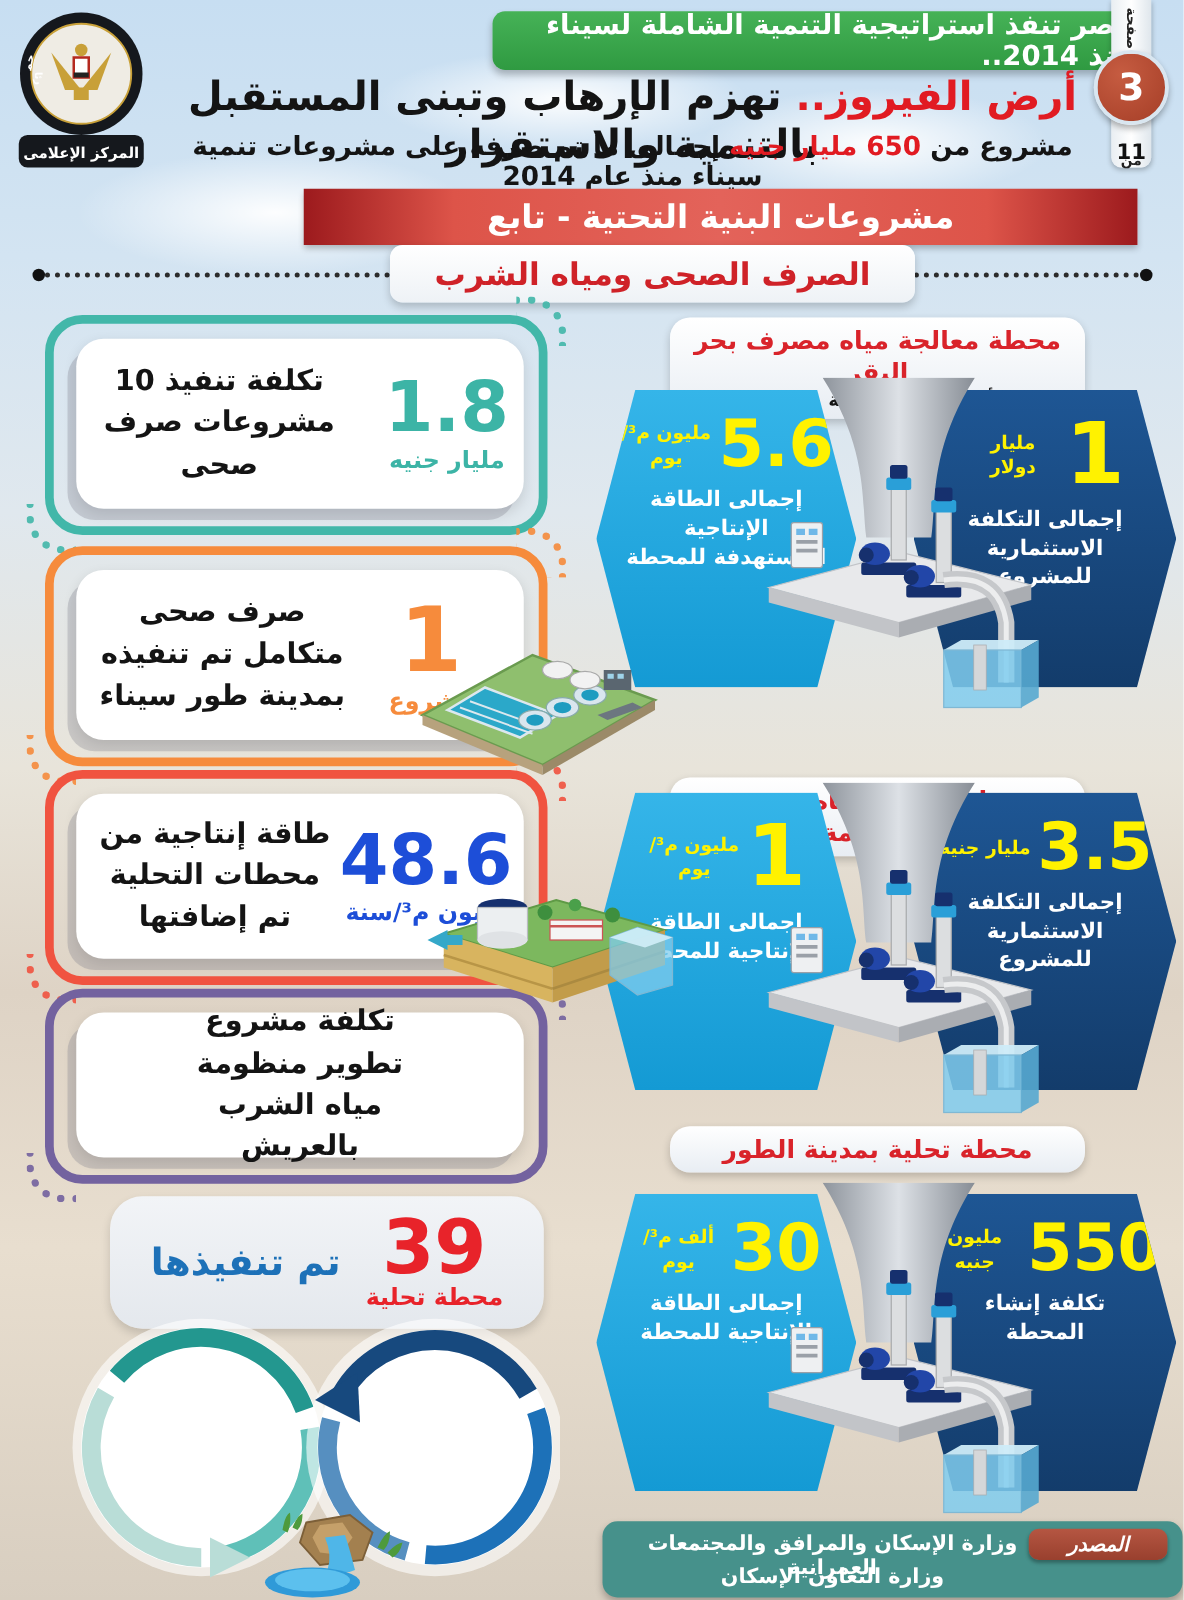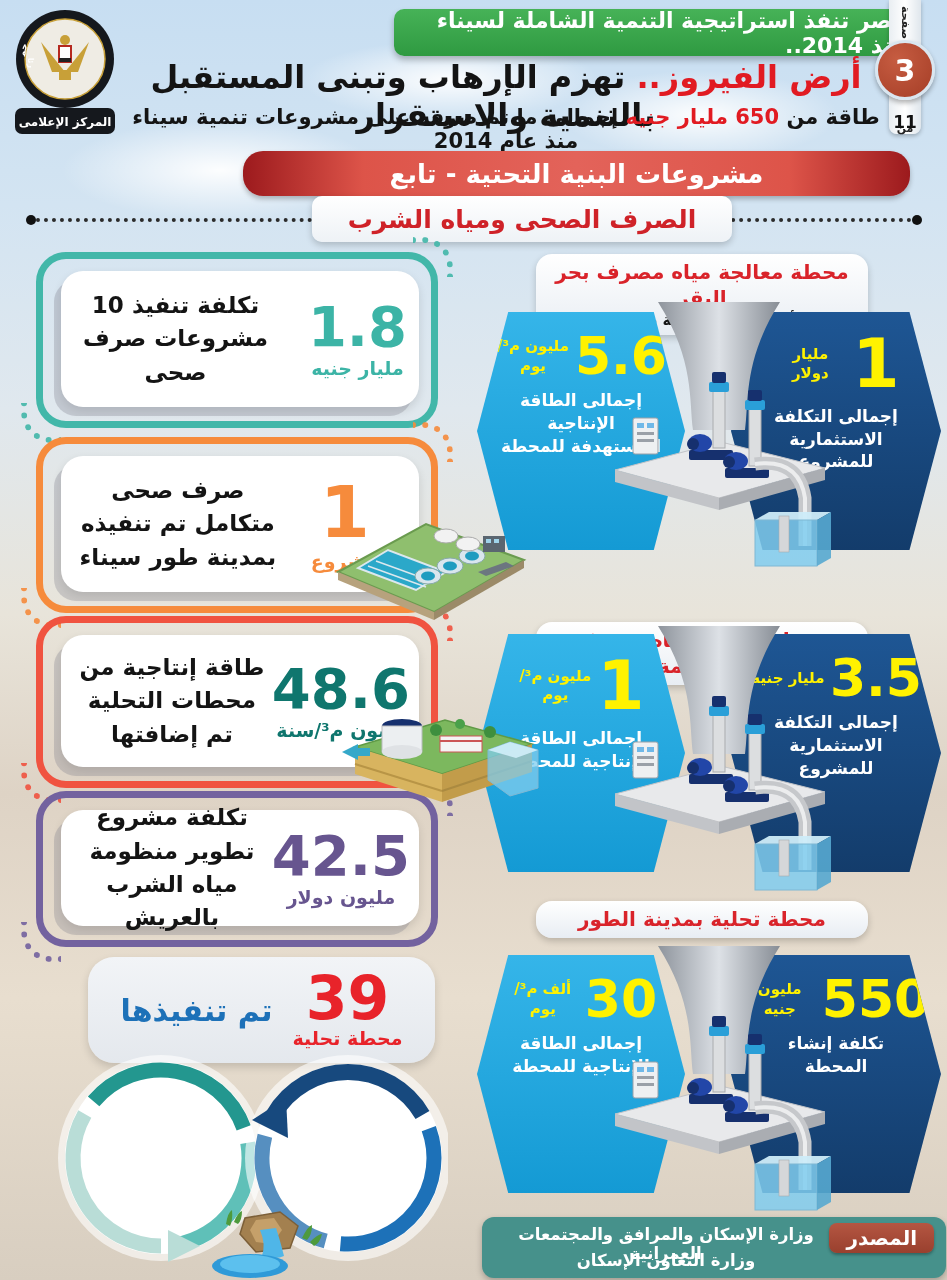--- a/index.html
+++ b/index.html
@@ -19,21 +19,21 @@
   .ribbon-pagelabel{position:absolute;left:889px;top:4px;width:32px;height:38px;display:flex;align-items:center;justify-content:center;
     font-size:11px;font-weight:700;color:#222;transform:rotate(0deg);writing-mode:vertical-rl;}
   .page-circle{position:absolute;left:875px;top:40px;width:60px;height:60px;border-radius:50%;background:radial-gradient(circle at 35% 30%,#c65c41,#a53e27);
     border:3px solid #d9e6f0;color:#fff;font-size:30px;font-weight:700;display:flex;align-items:center;justify-content:center;box-shadow:0 3px 5px rgba(0,0,0,.3);}
   .ribbon-of{position:absolute;left:889px;top:101px;width:32px;text-align:center;font-size:11px;font-weight:700;color:#222;margin-top:21px;}
   .ribbon-total{position:absolute;left:889px;top:112px;width:32px;text-align:center;font-size:17px;font-weight:700;color:#111;}
   .title{position:absolute;left:130px;top:58px;width:752px;text-align:center;font-size:32px;font-weight:700;color:#141414;letter-spacing:-.5px;}
   .title .hl{color:#e11b22;}
   .subtitle{position:absolute;left:130px;top:105px;width:752px;text-align:center;font-size:21px;font-weight:700;color:#141414;}
   .subtitle .hl{color:#e11b22;}
-  .red-banner{position:absolute;left:243px;top:151px;width:667px;height:45px;border-radius:20px;
+  .red-banner{position:absolute;left:243px;top:151px;width:667px;height:45px;border-radius:0;
     background:linear-gradient(90deg,#9c1a1d,#dd5449 18%,#e3635a 50%,#dd5449 82%,#9c1a1d);
     color:#fff;font-size:26px;font-weight:700;display:flex;align-items:center;justify-content:center;box-shadow:0 3px 5px rgba(0,0,0,.25);}
   .dotline{position:absolute;left:28px;top:218px;width:892px;border-top:4px dotted #2b2b2b;}
   .dotline::before,.dotline::after{content:"";position:absolute;top:-7px;width:10px;height:10px;border-radius:50%;background:#111;}
   .dotline::before{right:-2px;} .dotline::after{left:-2px;}
   .cat-banner{position:absolute;left:312px;top:196px;width:420px;height:46px;background:linear-gradient(180deg,#ffffff,#eef2f6);
     border-radius:10px;color:#cf2228;font-size:25px;font-weight:700;display:flex;align-items:center;justify-content:center;
     box-shadow:0 3px 7px rgba(0,0,0,.2);}
 
   
@@ -43,21 +43,21 @@
   .card{position:absolute;top:12px;bottom:14px;left:18px;right:12px;background:#fff;border-radius:22px;
     box-shadow:-7px 9px 0 rgba(125,125,140,.30),0 4px 10px rgba(0,0,0,.12);
     display:flex;align-items:center;justify-content:space-evenly;padding:0 10px;}
   .num-block{display:flex;flex-direction:column;align-items:center;min-width:120px;}
   .num{font-size:56px;font-weight:700;line-height:1;}
   .num.big{font-size:72px;}
   .unit{font-size:19px;font-weight:700;margin-top:2px;text-align:center;line-height:1.2;}
   .ctext{font-size:23px;font-weight:700;color:#141414;text-align:center;line-height:1.45;width:205px;}
   .f-teal{border-color:#42b7a9;} .t-teal{color:#3cb4a6;margin-left:28px;}
   .f-orange{border-color:#f68b3c;} .t-orange{color:#f68b3c;}
-  .f-coral{border-color:#f05340;} .t-coral{color:#0f766e;text-align:center;}
+  .f-coral{border-color:#f05340;} .t-coral{color:#1d4ed8;text-align:center;}
   .f-purple{border-color:#73629f;} .t-purple{color:#67558f;}
 
   
   .sec-header{position:absolute;left:536px;width:332px;background:linear-gradient(180deg,#ffffff,#e8edf3);
     border-radius:16px;box-shadow:0 3px 7px rgba(0,0,0,.2);text-align:center;padding:5px 6px 6px;}
   .sec-title{color:#d9232a;font-size:20px;font-weight:700;line-height:1.3;}
   .sec-sub{color:#141414;font-size:15px;font-weight:700;}
   .hex{position:absolute;clip-path:polygon(0 50%,15% 0,85% 0,100% 50%,85% 100%,15% 100%);
     display:flex;flex-direction:column;align-items:center;padding-top:20px;}
   .hex-light{background:linear-gradient(180deg,#35b5e9,#149ad4);}
@@ -78,21 +78,21 @@
   .lab39{color:#1d71b8;font-size:30px;font-weight:700;}
   .ringnum{position:absolute;width:96px;text-align:center;font-weight:700;font-size:54px;line-height:1;}
   .ringlab{position:absolute;width:132px;text-align:center;font-weight:700;font-size:19px;color:#141414;line-height:1.35;}
 
   
   .source{position:absolute;left:482px;top:1217px;width:464px;height:61px;background:#46918b;border-radius:12px;
     box-shadow:0 3px 6px rgba(0,0,0,.25);color:#fff;font-weight:700;}
   .source .line1{position:absolute;top:8px;right:104px;left:8px;text-align:center;font-size:16.5px;}
   .source .line2{position:absolute;top:34px;right:104px;left:8px;text-align:center;font-size:16.5px;}
   .source-label{position:absolute;top:6px;right:12px;background:linear-gradient(180deg,#b55642,#99402e);border-radius:8px;
-    padding:3px 17px;font-size:20px;color:#fff;box-shadow:0 2px 3px rgba(0,0,0,.3);}
+    padding:3px 31px;font-size:16px;color:#fff;box-shadow:0 2px 3px rgba(0,0,0,.3);font-style:italic;}
 </style>
 </head>
 <body>
 
 <svg width="0" height="0" style="position:absolute" aria-hidden="true">
   <defs>
     <linearGradient id="gfun" x1="0" y1="0" x2="1" y2="0">
       <stop offset="0" stop-color="#8e949c"></stop>
         <stop offset=".5" stop-color="#dde1e6"></stop>
         <stop offset="1" stop-color="#878d95"></stop>
@@ -165,21 +165,21 @@
       <span class="n">3</span>
     </div>
   <div class="ribbon-of">من</div>
   <div class="ribbon-total n">11</div>
 
   <div class="title">
     <span class="hl">أرض الفيروز..</span>
     <span>تهزم الإرهاب وتبنى المستقبل بالتنمية والاستقرار</span>
   </div>
   <div class="subtitle">
-    <span>طاقة من</span>
+    <span>مشروع من</span>
     <span class="hl">650 مليار جنيه</span>
     <span>إجمالى ما تم صرفه على مشروعات تنمية سيناء منذ عام 2014</span>
   </div>
 
   <div class="red-banner">مشروعات البنية التحتية - تابع</div>
   <div class="dotline"></div>
   <div class="cat-banner">الصرف الصحى ومياه الشرب</div>
 
   <div class="frame f-teal" style="left:36px;top:252px;width:402px;height:176px;">
     <div class="card">
@@ -206,24 +206,20 @@
       <div class="num-block">
         <div class="num t-coral n">48.6</div>
         <div class="unit t-coral">مليون م³/سنة</div>
       </div>
       <div class="ctext">طاقة إنتاجية من محطات التحلية تم إضافتها</div>
     </div>
   </div>
 
   <div class="frame f-purple" style="left:36px;top:791px;width:402px;height:156px;">
     <div class="card">
-      <div class="num-block">
-        <div class="num t-purple n">42.5</div>
-        <div class="unit t-purple">مليون دولار</div>
-      </div>
       <div class="ctext">تكلفة مشروع تطوير منظومة مياه الشرب بالعريش</div>
     </div>
   </div>
 
   <svg class="abs" style="left:328px;top:484px;z-index:5;" width="205" height="140" viewBox="0 0 205 140">
     <polygon points="10,88 98,40 196,76 106,128" fill="#8fbf6e" stroke="#6a9b4f" stroke-width="2"></polygon>
     <polygon points="10,88 106,128 106,136 10,96" fill="#b7a27d"></polygon>
     <polygon points="196,76 106,128 106,136 196,84" fill="#9b8a68"></polygon>
     <polygon points="30,84 60,66 118,88 88,106" fill="#2ba8c9" stroke="#dce8ee" stroke-width="2"></polygon>
     <line x1="40" y1="82" x2="98" y2="103" stroke="#dce8ee" stroke-width="1.5"></line>

